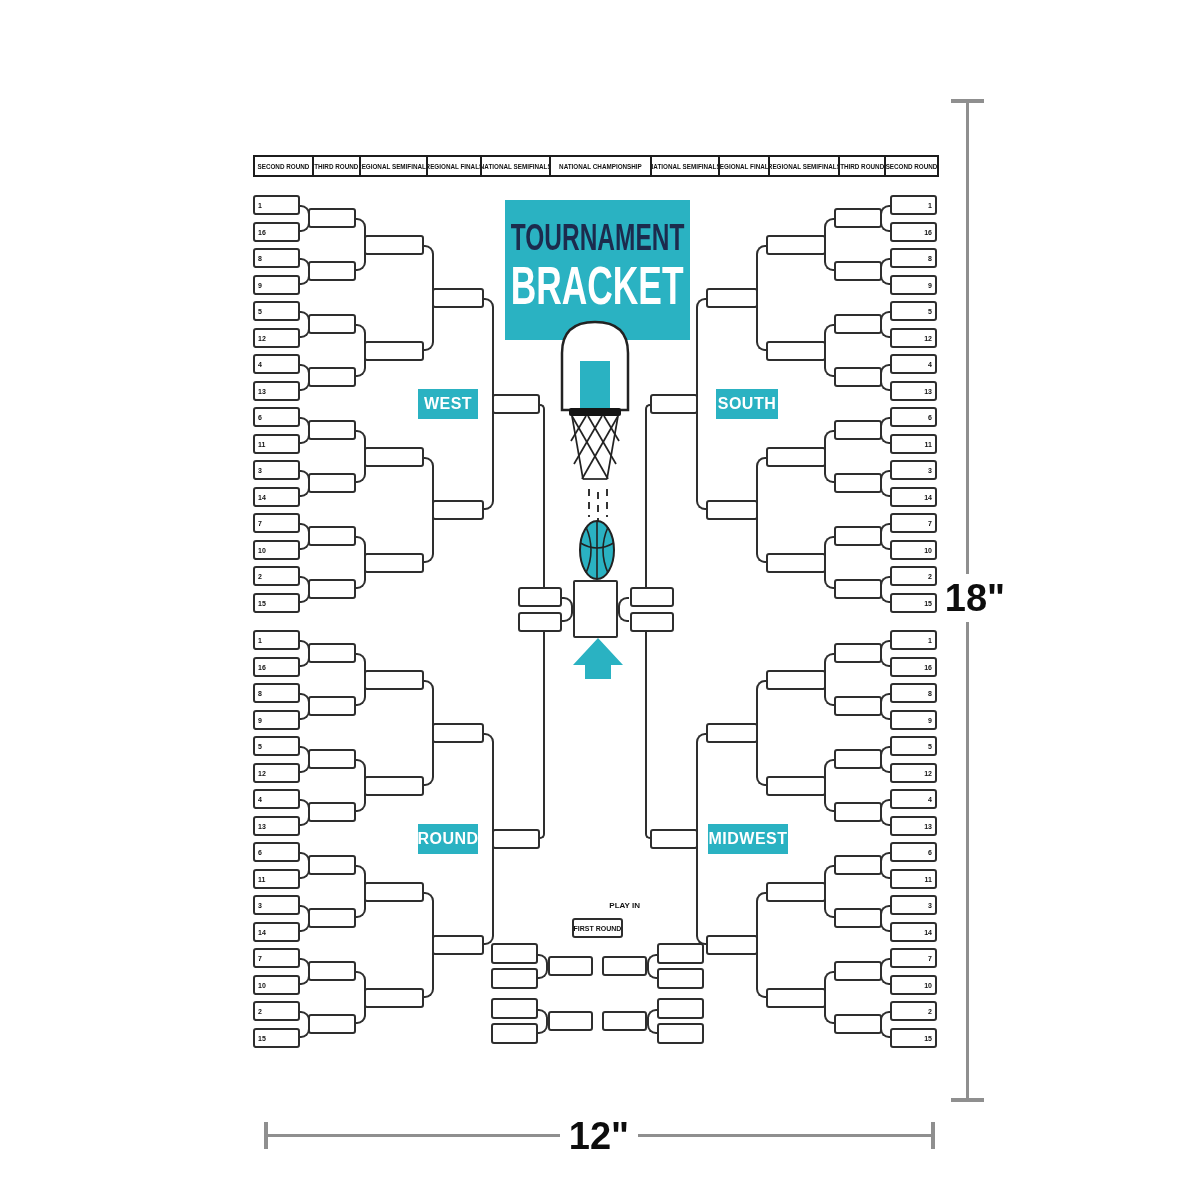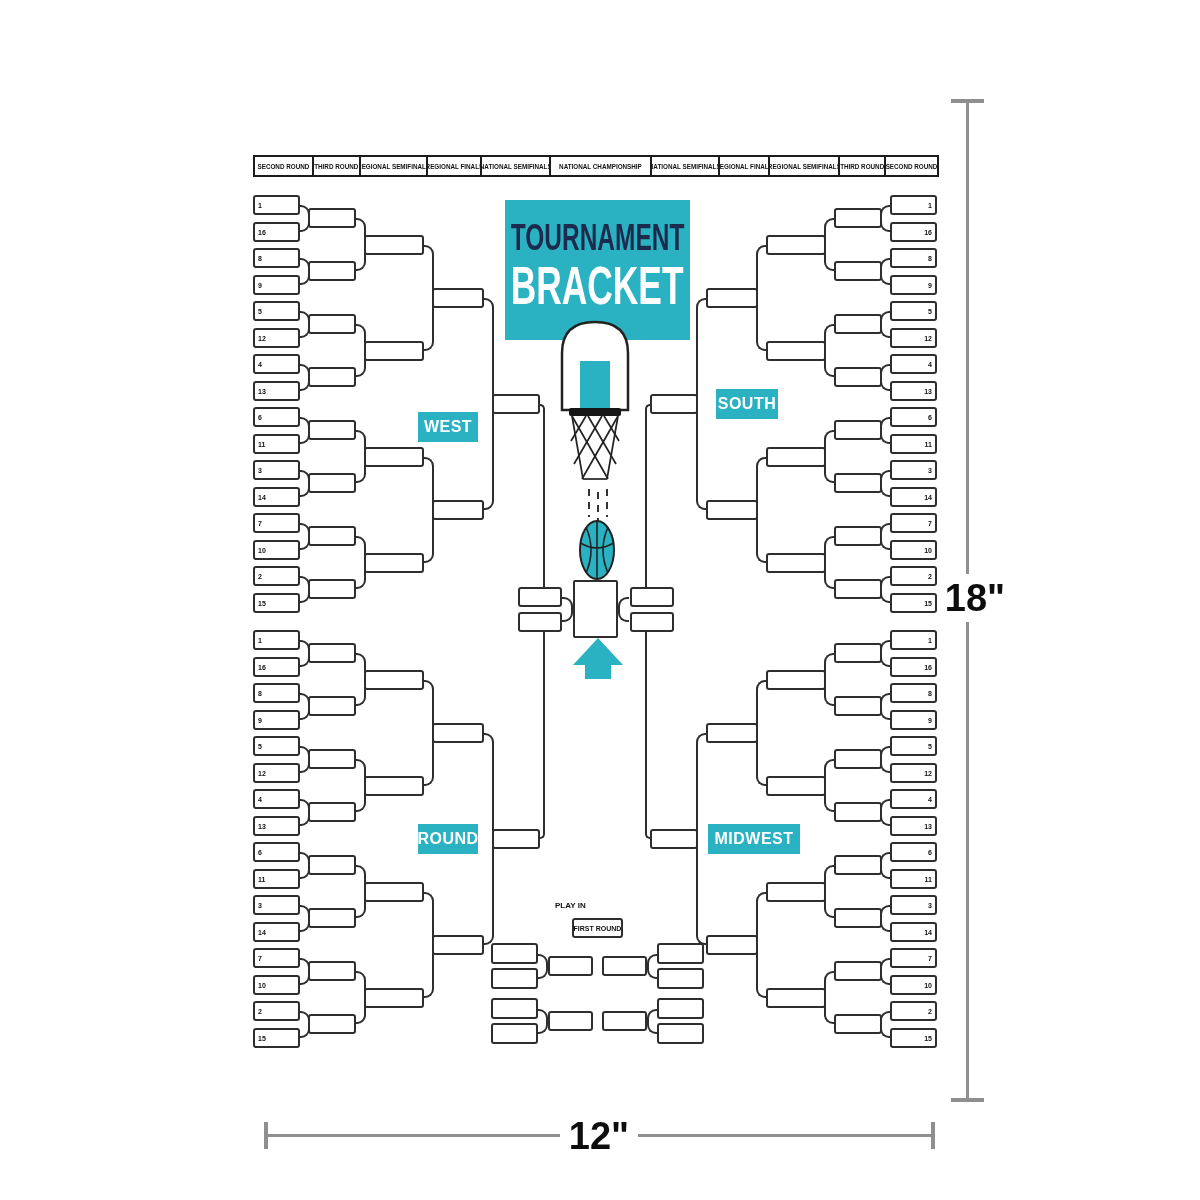--- a/index.html
+++ b/index.html
@@ -17,21 +17,21 @@
   .hcell{box-sizing:border-box;border-left:2px solid #1c1c1c;display:flex;align-items:center;justify-content:center;font-size:6.3px;font-weight:bold;color:#111;white-space:nowrap;overflow:hidden;letter-spacing:0;}
   .hcell:first-child{border-left:none;}
   .title-box{position:absolute;left:505px;top:200px;width:185px;height:140px;background:var(--teal);z-index:1;display:flex;flex-direction:column;align-items:center;padding-top:20px;box-sizing:border-box;gap:6px;}
   .t1{color:var(--navy);font-size:34px;font-weight:bold;transform:scale(0.72,1.1);white-space:nowrap;line-height:1;}
   .t2{color:#ffffff;font-size:52px;font-weight:bold;transform:scale(0.68,1.02);white-space:nowrap;line-height:1;}
   .icon-layer{position:absolute;z-index:5;}
   .region-label{position:absolute;background:var(--teal);color:#fff;font-weight:bold;font-size:16px;display:flex;align-items:center;justify-content:center;letter-spacing:0.5px;z-index:2;}
   .champ-box{position:absolute;left:539px;top:676px;width:119px;height:85px;background:var(--teal);z-index:1;display:flex;flex-direction:column;align-items:center;padding-top:11px;box-sizing:border-box;gap:5px;}
   .c1{color:#ffffff;font-size:22px;font-weight:bold;transform:scale(0.88,1.1);white-space:nowrap;line-height:1;}
   .c2{color:var(--navy);font-size:22px;font-weight:bold;transform:scale(0.88,1.1);white-space:nowrap;line-height:1;}
-  .playin-title{position:absolute;left:555px;top:901px;width:85px;text-align:left;font-size:8px;font-weight:bold;color:#111;}
+  .playin-title{position:absolute;left:555px;top:901px;width:85px;text-align:right;font-size:8px;font-weight:bold;color:#111;}
   .fr-box{position:absolute;left:572px;top:918px;width:51px;height:20px;border:2px solid var(--line);border-radius:3px;box-sizing:border-box;background:#fff;display:flex;align-items:center;justify-content:center;font-size:7px;font-weight:bold;color:#111;white-space:nowrap;}
   .dimline{position:absolute;background:var(--dim);}
   .dim-label{position:absolute;background:#fff;color:#0d0d0d;font-weight:bold;font-size:38px;display:flex;align-items:center;justify-content:center;z-index:3;white-space:nowrap;}
 </style>
 </head>
 <body>
 
 <div id="poster-root">
 
   <div class="hdr" id="hdr">
@@ -174,21 +174,21 @@
     <div class="bx" style="left: 364px; top: 234.75px; width: 60px; height: 20px;"></div>
     <div class="bx" style="left: 364px; top: 340.75px; width: 60px; height: 20px;"></div>
     <div class="bx" style="left: 364px; top: 446.75px; width: 60px; height: 20px;"></div>
     <div class="bx" style="left: 364px; top: 552.75px; width: 60px; height: 20px;"></div>
     <div class="brace bl" style="left: 424px; top: 244.75px; width: 10px; height: 106px;"></div>
     <div class="brace bl" style="left: 424px; top: 456.75px; width: 10px; height: 106px;"></div>
     <div class="bx" style="left: 432px; top: 287.75px; width: 52px; height: 20px;"></div>
     <div class="bx" style="left: 432px; top: 499.75px; width: 52px; height: 20px;"></div>
     <div class="brace bl" style="left: 484px; top: 297.75px; width: 10px; height: 212px;"></div>
     <div class="bx" style="left: 492px; top: 393.75px; width: 48px; height: 20px;"></div>
-    <div class="region-label" style="left: 418px; top: 412px; width: 60px; height: 30px;">WEST</div>
+    <div class="region-label" style="left: 418px; top: 389px; width: 60px; height: 30px;">WEST</div>
     <div class="bx" style="left: 890px; top: 195px; width: 47px; height: 20px;">
       <span class="seed sr">1</span>
     </div>
     <div class="bx" style="left: 890px; top: 221.5px; width: 47px; height: 20px;">
       <span class="seed sr">16</span>
     </div>
     <div class="bx" style="left: 890px; top: 248px; width: 47px; height: 20px;">
       <span class="seed sr">8</span>
     </div>
     <div class="bx" style="left: 890px; top: 274.5px; width: 47px; height: 20px;">
@@ -411,21 +411,21 @@
     <div class="bx" style="left: 766px; top: 669.75px; width: 60px; height: 20px;"></div>
     <div class="bx" style="left: 766px; top: 775.75px; width: 60px; height: 20px;"></div>
     <div class="bx" style="left: 766px; top: 881.75px; width: 60px; height: 20px;"></div>
     <div class="bx" style="left: 766px; top: 987.75px; width: 60px; height: 20px;"></div>
     <div class="brace br" style="left: 756px; top: 679.75px; width: 10px; height: 106px;"></div>
     <div class="brace br" style="left: 756px; top: 891.75px; width: 10px; height: 106px;"></div>
     <div class="bx" style="left: 706px; top: 722.75px; width: 52px; height: 20px;"></div>
     <div class="bx" style="left: 706px; top: 934.75px; width: 52px; height: 20px;"></div>
     <div class="brace br" style="left: 696px; top: 732.75px; width: 10px; height: 212px;"></div>
     <div class="bx" style="left: 650px; top: 828.75px; width: 48px; height: 20px;"></div>
-    <div class="region-label" style="left: 708px; top: 824px; width: 92px; height: 30px;">MIDWEST</div>
+    <div class="region-label" style="left: 708px; top: 824px; width: 80px; height: 30px;">MIDWEST</div>
     <div class="lline" style="left: 540px; top: 403.75px; width: 5px; height: 183.25px; border-top: 2px solid rgb(46, 46, 46); border-right: 2px solid rgb(46, 46, 46); border-radius: 0px 7px 0px 0px;"></div>
     <div class="lline" style="left: 540px; top: 632px; width: 5px; height: 206.75px; border-bottom: 2px solid rgb(46, 46, 46); border-right: 2px solid rgb(46, 46, 46); border-radius: 0px 0px 7px;"></div>
     <div class="lline" style="left: 645px; top: 403.75px; width: 5px; height: 183.25px; border-top: 2px solid rgb(46, 46, 46); border-left: 2px solid rgb(46, 46, 46); border-radius: 7px 0px 0px;"></div>
     <div class="lline" style="left: 645px; top: 632px; width: 5px; height: 206.75px; border-bottom: 2px solid rgb(46, 46, 46); border-left: 2px solid rgb(46, 46, 46); border-radius: 0px 0px 0px 7px;"></div>
     <div class="bx" style="left: 518px; top: 587px; width: 44px; height: 20px;"></div>
     <div class="bx" style="left: 518px; top: 612px; width: 44px; height: 20px;"></div>
     <div class="bx" style="left: 630px; top: 587px; width: 44px; height: 20px;"></div>
     <div class="bx" style="left: 630px; top: 612px; width: 44px; height: 20px;"></div>
     <div class="brace bl" style="left: 562px; top: 597px; width: 11px; height: 25px;"></div>
     <div class="brace br" style="left: 618px; top: 597px; width: 11px; height: 25px;"></div>

